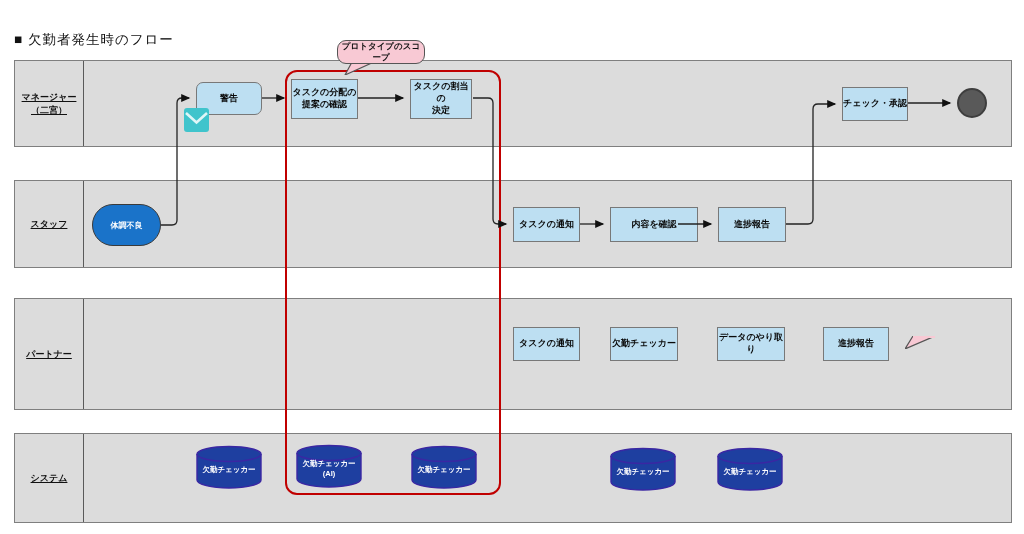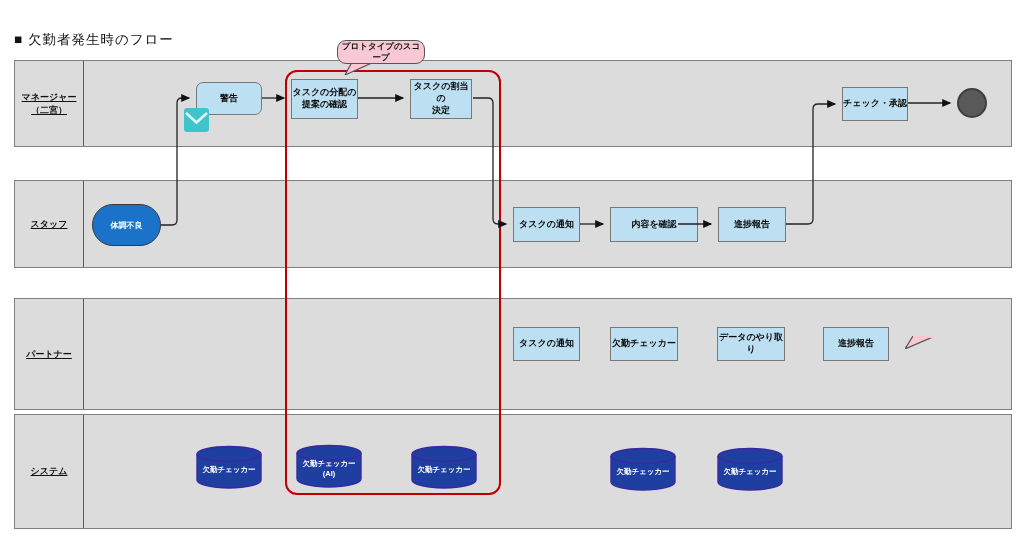--- a/index.html
+++ b/index.html
@@ -40,21 +40,21 @@
   <div class="lane" style="top:60px;height:87px;">
     <div class="lane-header">マネージャー
 （二宮）</div>
   </div>
   <div class="lane" style="top:180px;height:88px;">
     <div class="lane-header">スタッフ</div>
   </div>
   <div class="lane" style="top:298px;height:112px;">
     <div class="lane-header">パートナー</div>
   </div>
-  <div class="lane" style="top:414px;height:115px;">
+  <div class="lane" style="top:433px;height:90px;">
     <div class="lane-header">システム</div>
   </div>
 
   <svg class="arrows" viewBox="0 0 1024 534">
     <defs>
       <marker id="ah" markerWidth="8" markerHeight="8" refX="6" refY="3" orient="auto">
         <path d="M0,0 L7,3 L0,6 Z" fill="#111"></path>
       </marker>
     </defs>
     <g fill="none" stroke="#222" stroke-width="1.3">

